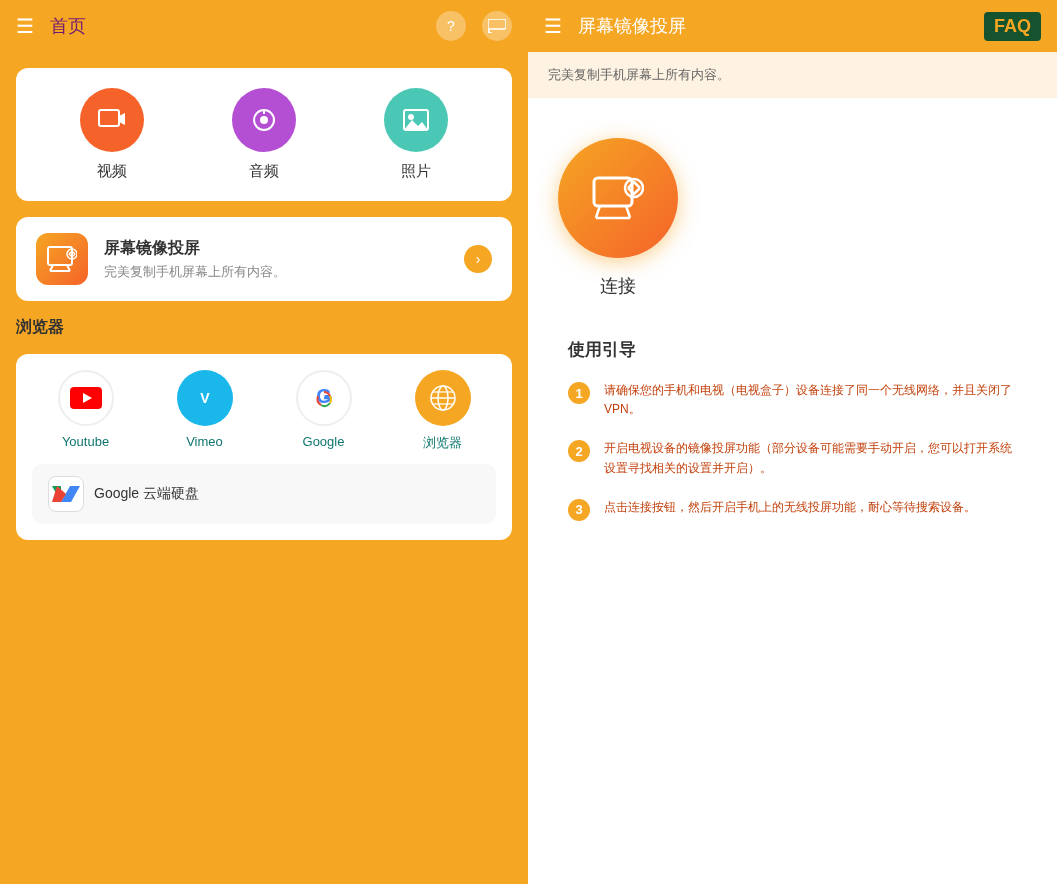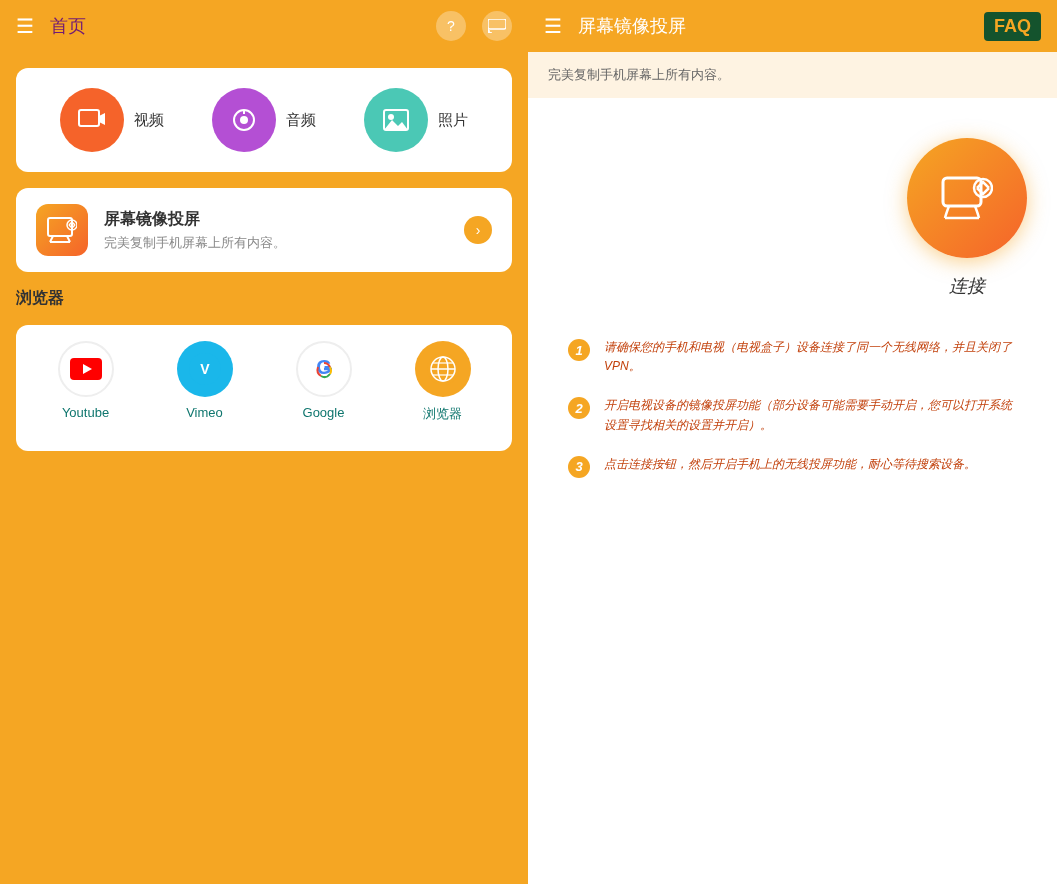--- a/index.html
+++ b/index.html
@@ -103,20 +103,21 @@
     .media-card {
       background: white;
       border-radius: 12px;
       padding: 20px;
       display: flex;
       justify-content: space-around;
       align-items: center;
     }
     .media-item {
       display: flex;
+      flex-direction: column;
       align-items: center;
       gap: 10px;
       cursor: pointer;
     }
     .media-icon-circle {
       width: 64px;
       height: 64px;
       border-radius: 50%;
       display: flex;
       align-items: center;
@@ -246,23 +247,22 @@
     .right-desc-bar {
       background: #fef3e2;
       padding: 14px 20px;
       font-size: 13px;
       color: #666;
     }
     .right-content {
       flex: 1;
       display: flex;
       flex-direction: column;
-      align-items: flex-end;
+      align-items: flex-start;
       padding: 40px 30px 20px;
-      font-style: italic;
     }
     .connect-btn-wrap {
       display: flex;
       flex-direction: column;
       align-items: center;
       gap: 16px;
       margin-bottom: 40px;
     }
     .connect-circle {
       width: 120px;
@@ -470,20 +470,34 @@
               <line x1="6" y1="10" x2="26" y2="10" stroke="white" stroke-width="1.2"></line>
               <line x1="6" y1="22" x2="26" y2="22" stroke="white" stroke-width="1.2"></line>
             </svg>
           </div>
           <span class="browser-label">浏览器</span>
         </div>
       </div>
 
       <div class="browser-apps-row">
 
+        <div class="browser-app-item">
+          <div class="browser-app-icon gdrive-icon" style="display:flex;align-items:center;justify-content:center;width:36px;height:36px;">
+            <svg width="28" height="24" viewBox="0 0 28 24">
+              <polygon points="9,20 0,4 9,4" fill="#0F9D58"></polygon>
+              <polygon points="9,20 19,20 28,4 18,4" fill="#4285F4"></polygon>
+              <polygon points="0,20 9,20 14,12 5,4" fill="#EA4335"></polygon>
+              <polygon points="14,12 19,20 9,20 14,12" fill="#FBBC04" opacity="0"></polygon>
+              <polygon points="9,4 18,4 14,12 9,20 4,12" fill="#34A853" opacity="0"></polygon>
+
+              <polygon points="4,22 14,4 24,22" fill="none" stroke="#ccc" stroke-width="0"></polygon>
+            </svg>
+          </div>
+          <span class="browser-app-label">Google 云端硬盘</span>
+        </div>
 
       </div>
     </div>
 
   </div>
 
   <div class="right-panel">
     <div class="right-desc-bar">完美复制手机屏幕上所有内容。</div>
 
     <div class="right-content">
@@ -497,20 +511,21 @@
             <line x1="4" y1="42" x2="38" y2="42" stroke="white" stroke-width="2.5"></line>
             <circle cx="42" cy="12" r="9" fill="none" stroke="white" stroke-width="2.5"></circle>
             <path d="M36 12 L42 6 L48 12" fill="none" stroke="white" stroke-width="2.5"></path>
             <path d="M36 12 L42 18 L48 12" fill="none" stroke="white" stroke-width="2.5"></path>
           </svg>
         </div>
         <span class="connect-label">连接</span>
       </div>
 
       <div class="guide-section">
+        <div class="guide-title">使用引导</div>
         <div class="guide-steps">
           <div class="guide-step">
             <div class="step-num">1</div>
             <span class="step-text">请确保您的手机和电视（电视盒子）设备连接了同一个无线网络，并且关闭了VPN。</span>
           </div>
           <div class="guide-step">
             <div class="step-num">2</div>
             <span class="step-text">开启电视设备的镜像投屏功能（部分设备可能需要手动开启，您可以打开系统设置寻找相关的设置并开启）。</span>
           </div>
           <div class="guide-step">

